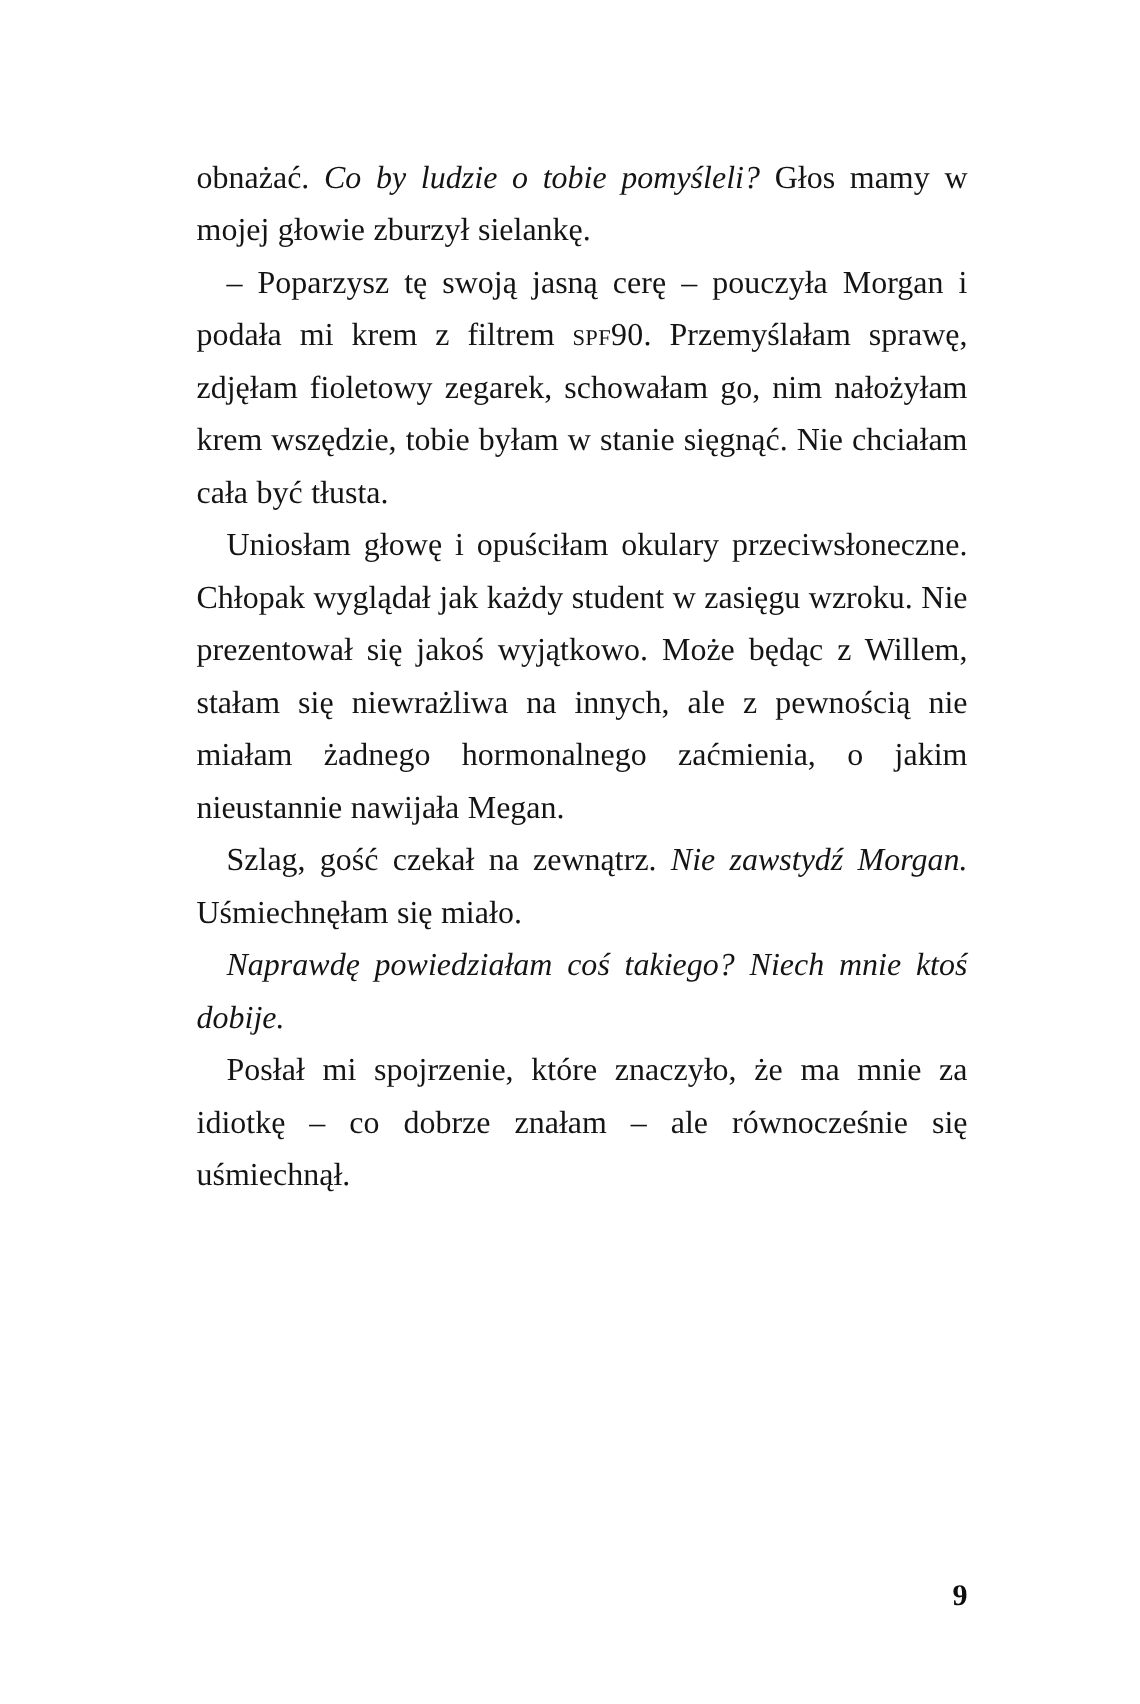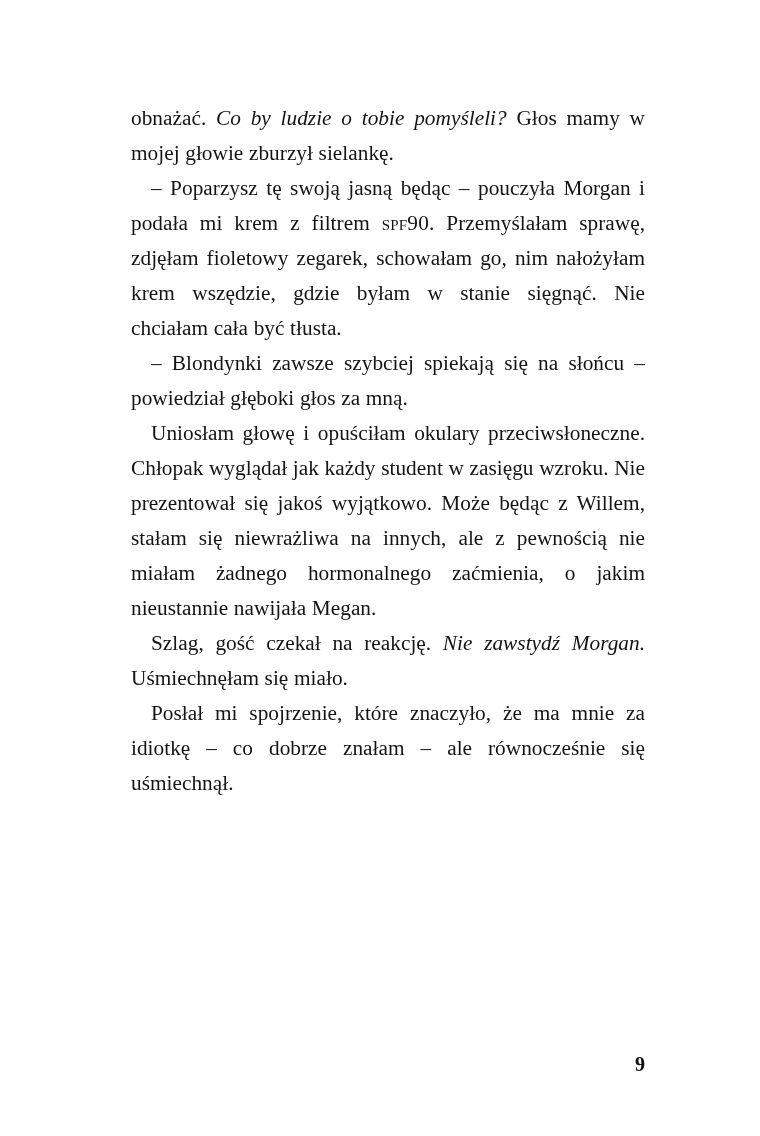--- a/index.html
+++ b/index.html
@@ -70,22 +70,22 @@
     color: #0d0d0d;
   }
 </style>
 </head>
 <body>
 
 <div class="page">
 
   <div class="text-block">
       <p class="para no-indent"><span>obnażać. </span><em>Co by ludzie o tobie pomyśleli?</em><span> Głos mamy w mojej głowie zburzył sielankę.</span></p>
-      <p class="para"><span>– Poparzysz tę swoją jasną będąc – pouczyła Morgan i podała mi krem z filtrem </span><span class="smallcaps">spf90</span><span>. Przemyślałam sprawę, zdjęłam fioletowy zegarek, schowałam go, nim nałożyłam krem wszędzie, gdzie byłam w stanie sięgnąć. Nie chciałam cała być tłusta.</span></p>
-      <p class="para"><span>– Blondynki zawsze szybciej spiekają się na słońcu – powiedział głęboki głos za mną.</span></p>
+      <p class="para"><span>– Poparzysz tę swoją jasną cerę – pouczyła Morgan i podała mi krem z filtrem </span><span class="smallcaps">spf90</span><span>. Przemyślałam sprawę, zdjęłam fioletowy zegarek, schowałam go, nim nałożyłam krem wszędzie, tobie byłam w stanie sięgnąć. Nie chciałam cała być tłusta.</span></p>
       <p class="para"><span>Uniosłam głowę i opuściłam okulary przeciwsłoneczne. Chłopak wyglądał jak każdy student w zasięgu wzroku. Nie prezentował się jakoś wyjątkowo. Może będąc z Willem, stałam się niewrażliwa na innych, ale z pewnością nie miałam żadnego hormonalnego zaćmienia, o jakim nieustannie nawijała Megan.</span></p>
-      <p class="para"><span>Szlag, gość czekał na reakcję. </span><em>Nie zawstydź Morgan.</em><span> Uśmiechnęłam się miało.</span></p>
+      <p class="para"><span>Szlag, gość czekał na zewnątrz. </span><em>Nie zawstydź Morgan.</em><span> Uśmiechnęłam się miało.</span></p>
+      <p class="para"><em>Naprawdę powiedziałam coś takiego? Niech mnie ktoś dobije.</em></p>
       <p class="para"><span>Posłał mi spojrzenie, które znaczyło, że ma mnie za idiotkę – co dobrze znałam – ale równocześnie się uśmiechnął.</span></p>
     </div>
 
   <div class="page-number">9</div>
 
 </div>
 
 </body></html>

